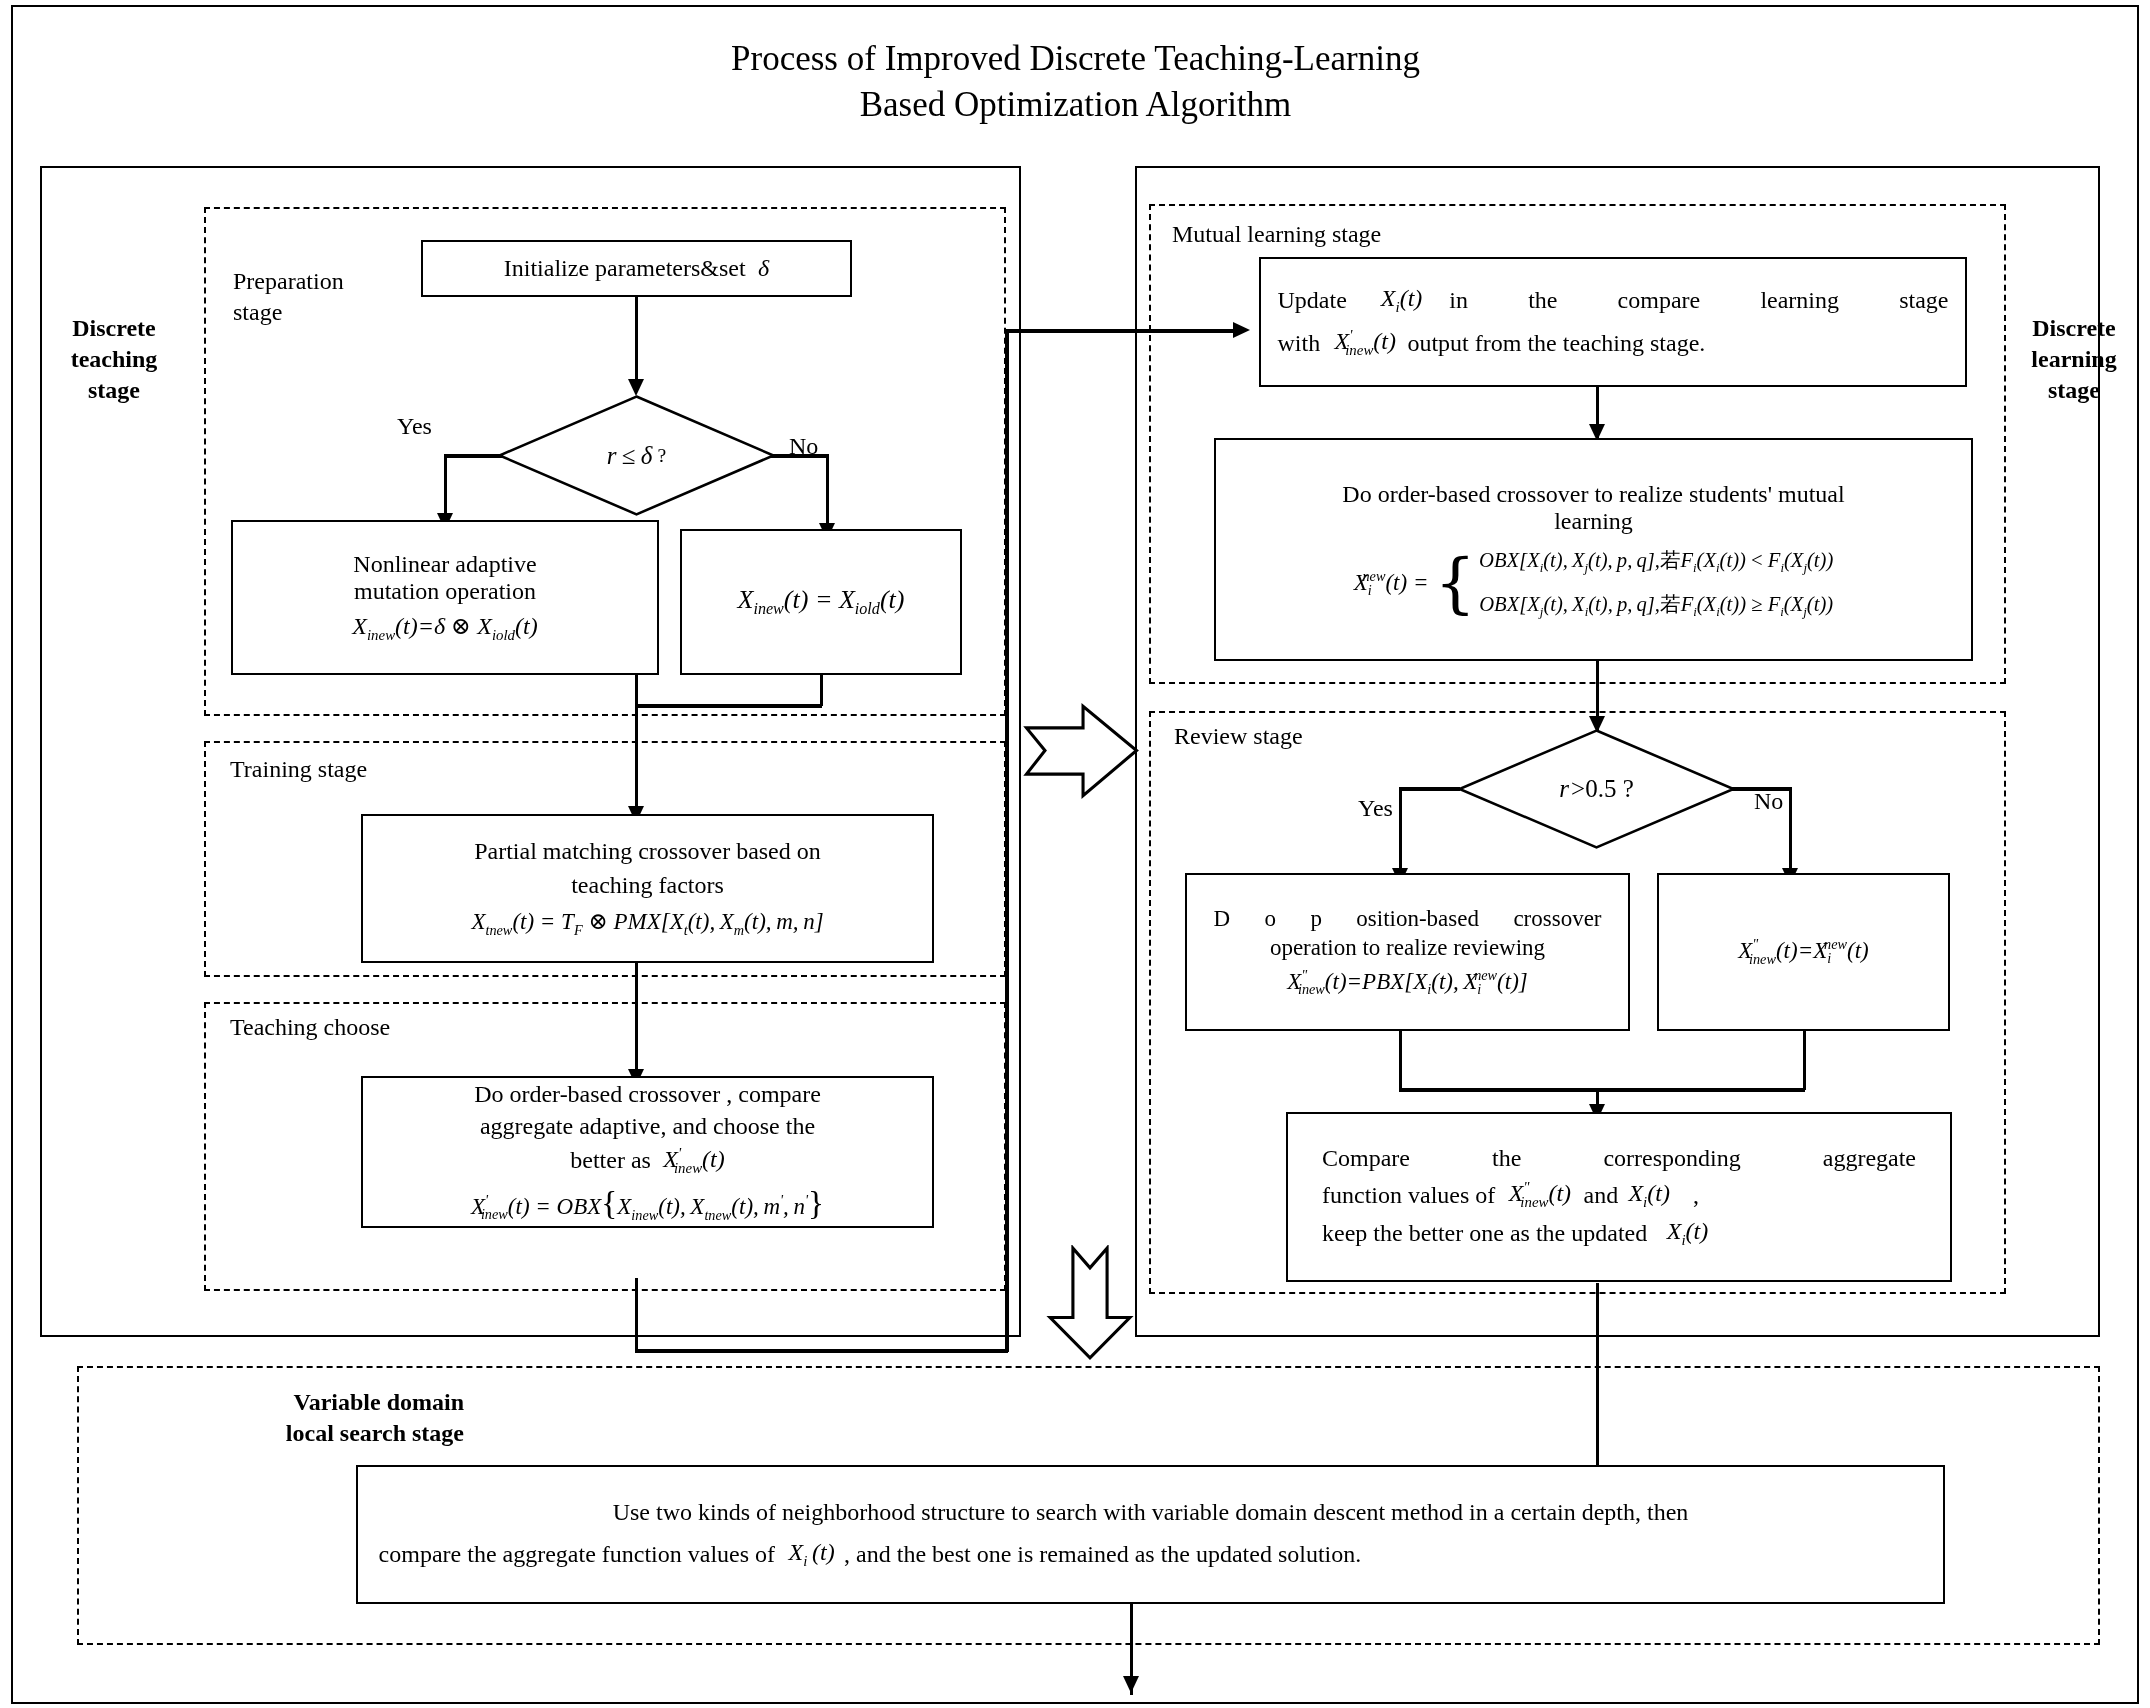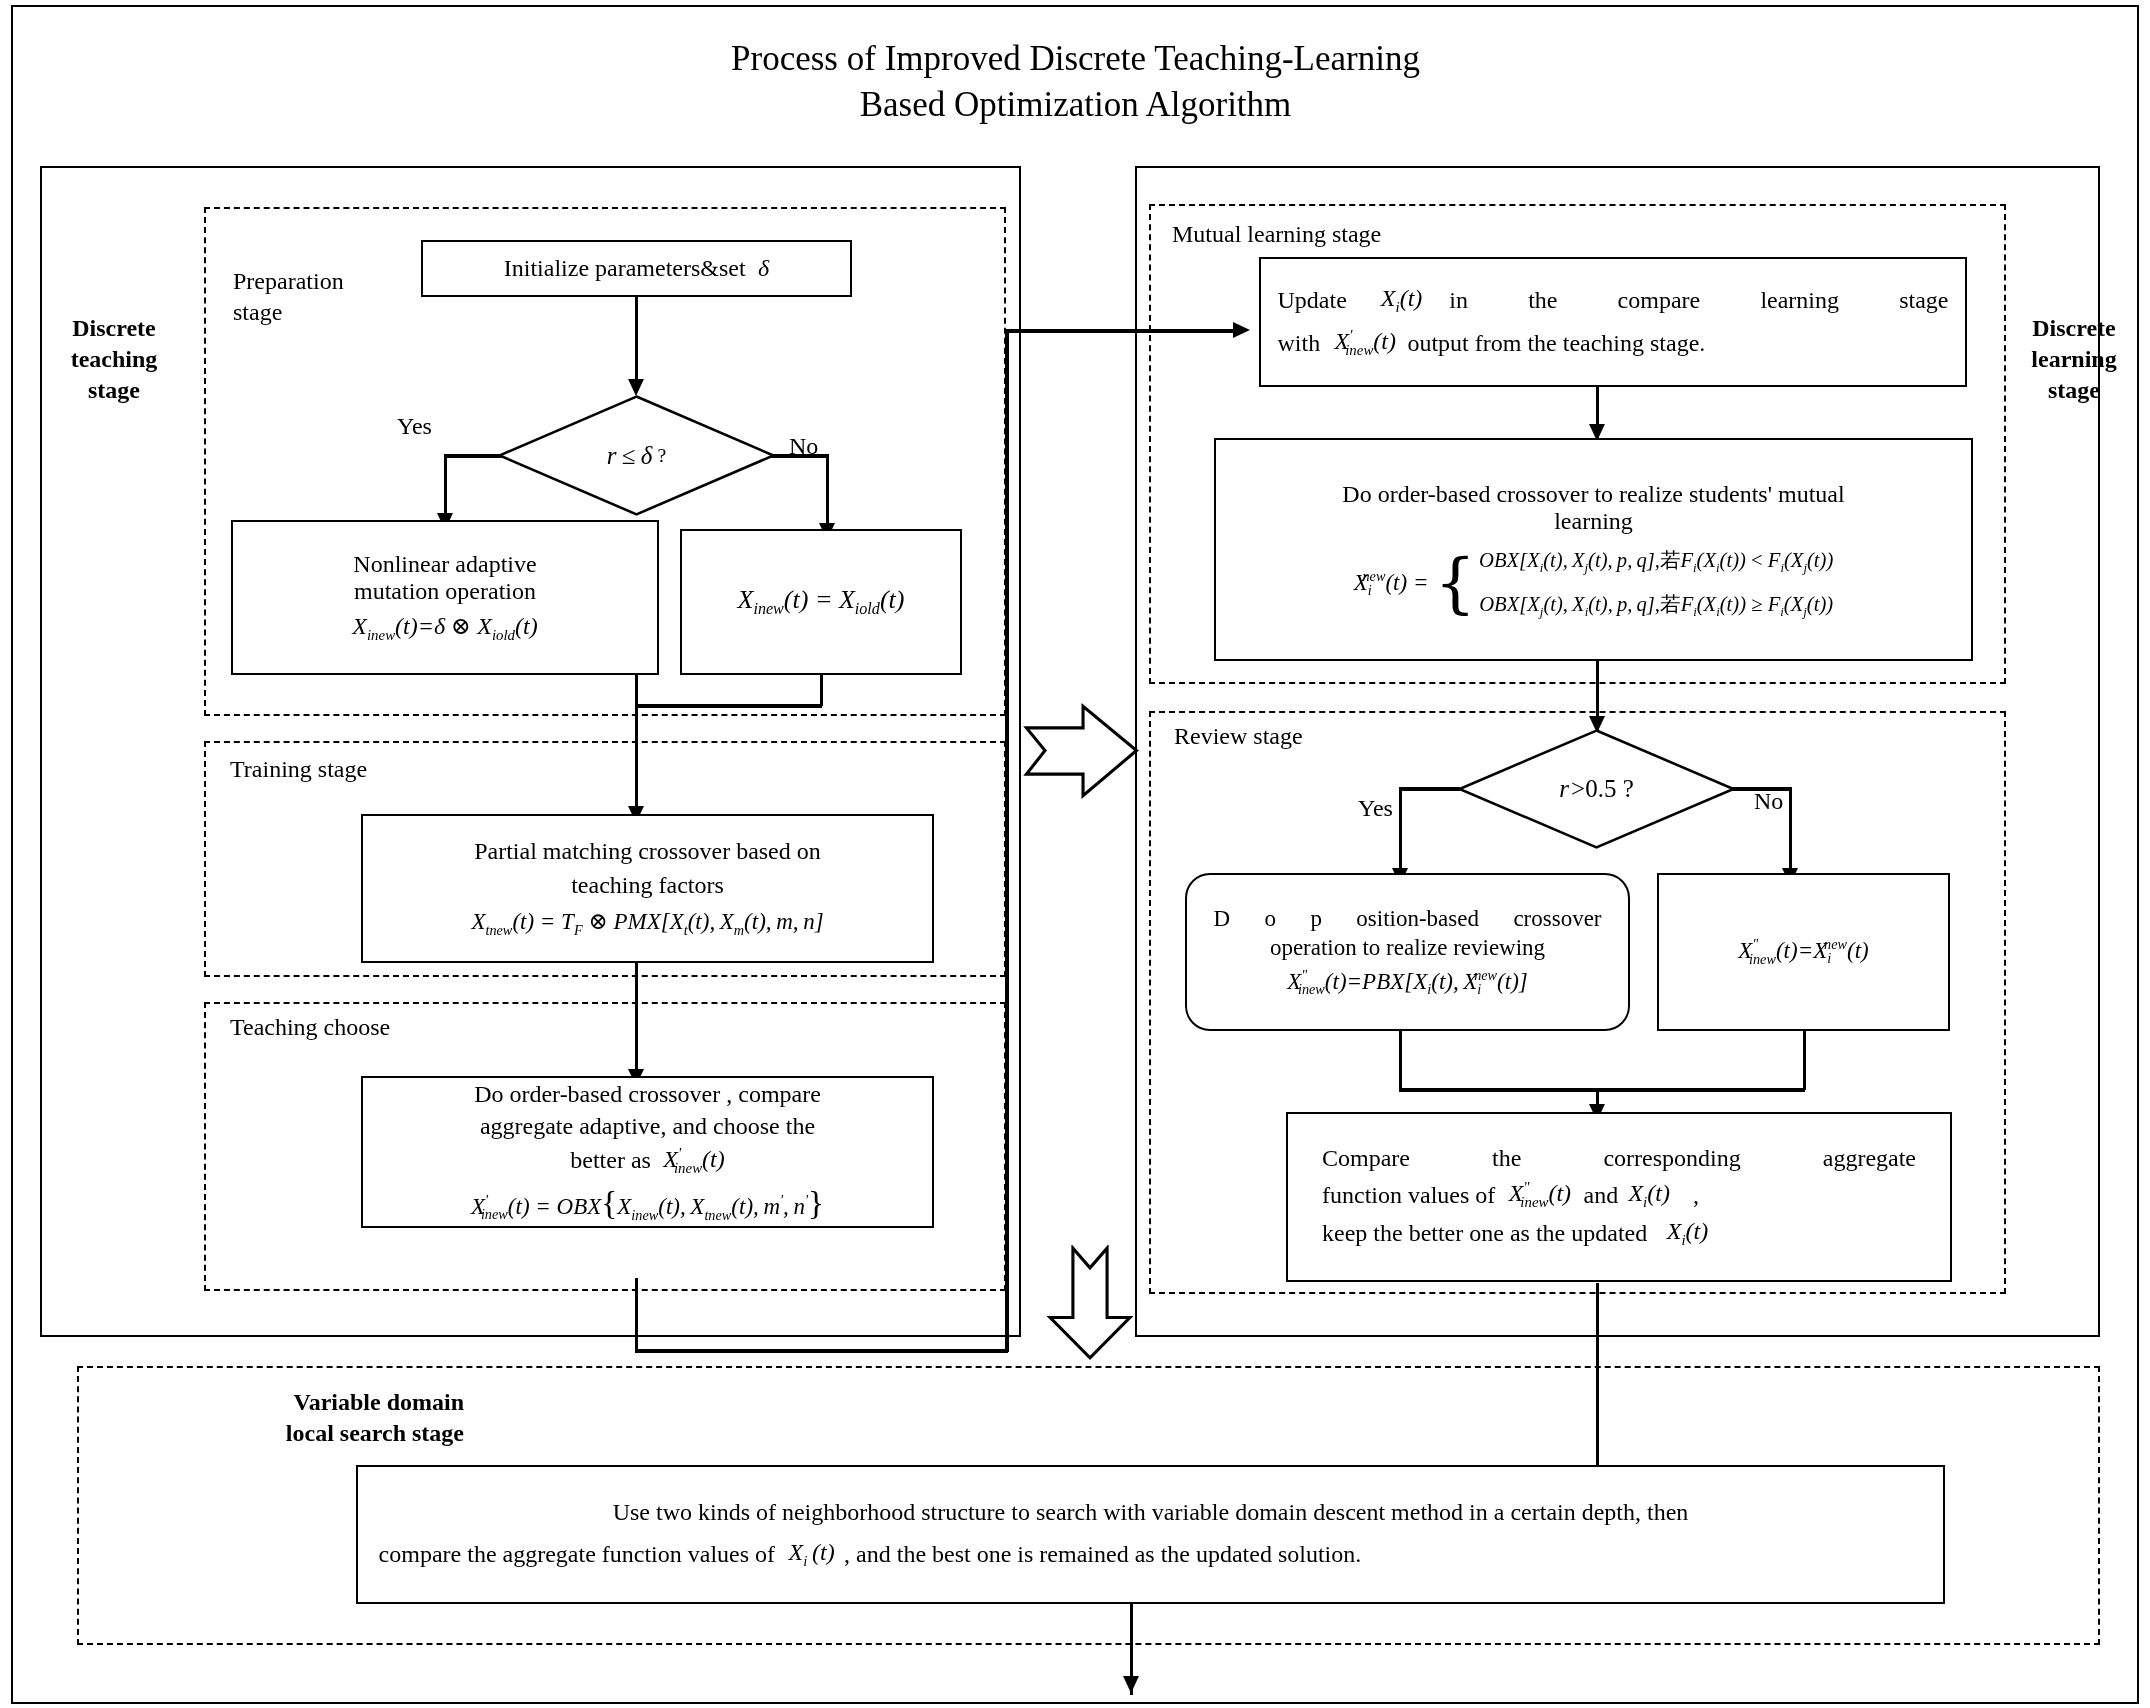--- a/index.html
+++ b/index.html
@@ -221,21 +221,21 @@
   <div class="ln hl-thick" style="left:1399px;top:787px;width:61px;"></div>
   <div class="ln vl" style="left:1399px;top:787px;height:90px;"></div>
   <div class="ah-down" style="left:1392px;top:868px;"></div>
   <div class="abs" style="left:1358px;top:795px;font-size:24px;">Yes</div>
 
   <div class="ln hl-thick" style="left:1732px;top:787px;width:60px;"></div>
   <div class="ln vl" style="left:1789px;top:787px;height:90px;"></div>
   <div class="ah-down" style="left:1782px;top:868px;"></div>
   <div class="abs" style="left:1754px;top:788px;font-size:24px;">No</div>
 
-  <div class="abs solid-box" style="left:1185px;top:873px;width:445px;height:158px;flex-direction:column;font-size:23px;border-radius:25px;">
+  <div class="abs solid-box" style="left:1185px;top:873px;width:445px;height:158px;flex-direction:column;font-size:23px;">
     <div class="justify" style="width:88%;">D o  p osition-based  crossover</div>
     <div style="margin-top:3.1px;">operation to realize reviewing</div>
     <div class="m" style="margin-top:5.2px;font-size:23px;">
       X<span class="up">"</span><span class="dn" style="margin-left:-9.3px;">inew</span>(<span class="m">t</span>)=PBX[X<span class="dn">i</span>(<span class="m">t</span>), X<span class="dn" style="vertical-align:sub;">i</span><span class="up" style="margin-left:-7.2px;">new</span>(<span class="m">t</span>)]
     </div>
   </div>
 
   <div class="abs solid-box" style="left:1657px;top:873px;width:293px;height:158px;font-size:23px;">
     <span class="m">
       X<span class="up">"</span><span class="dn" style="margin-left:-9.3px;">inew</span>(<span class="m">t</span>)=X<span class="dn" style="vertical-align:sub;">i</span><span class="up" style="margin-left:-7.2px;">new</span>(<span class="m">t</span>)

